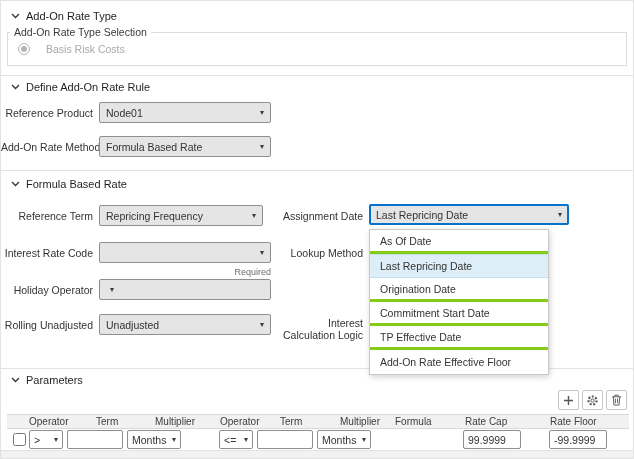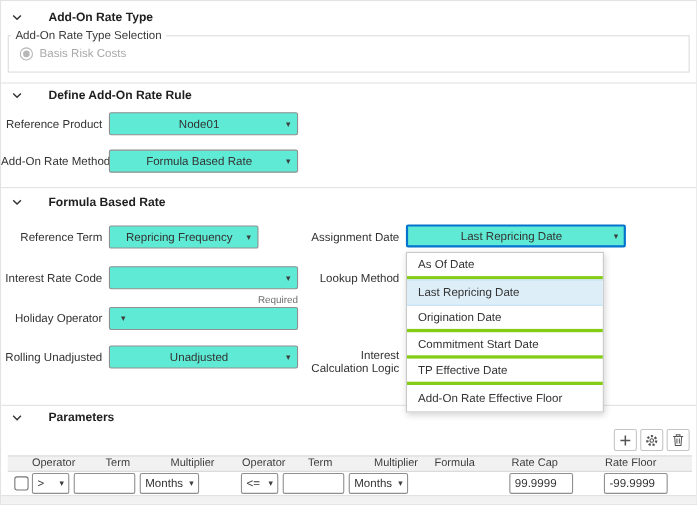--- a/index.html
+++ b/index.html
@@ -1,32 +1,32 @@
 <!DOCTYPE html>
 <html><head>
 <meta charset="utf-8">
 <style>
   * { box-sizing: border-box; margin: 0; padding: 0; }
   html,body { background:#fff; }
   body { font-family: "Liberation Sans", sans-serif; }
   .page { position:relative; width:634px; height:459px; background:#fff; overflow:hidden;
           border:1px solid #e3e3e3; font-size:10.5px; color:#333; }
-  .sec { position:absolute; display:flex; align-items:center; gap:24px; font-weight:bold;
+  .sec { position:absolute; display:flex; align-items:center; gap:6px; font-weight:normal;
          font-size:11px; color:#1f1f1f; cursor:pointer; }
   .chev { display:flex; align-items:center; }
   .divider { position:absolute; left:0; width:634px; height:0; border-top:1px solid #e2e2e2; }
   .fieldset { position:absolute; left:6px; top:31px; width:620px; height:34px; border:1px solid #dcdcdc; }
   .legend { position:absolute; top:-7px; left:2px; background:#fff; padding:0 4px; color:#3a3a3a; }
-  .radio-row { display:flex; align-items:center; gap:6px; margin:10px 0 0 10px; color:#a9a9a9; cursor:default; }
+  .radio-row { display:flex; align-items:center; gap:16px; margin:10px 0 0 10px; color:#a9a9a9; cursor:default; }
   .radio { width:12px; height:12px; border-radius:50%; border:1px solid #b7b7b7; position:relative; background:#fff; flex:0 0 auto; }
   .radio::after { content:""; position:absolute; left:2px; top:2px; right:2px; bottom:2px; border-radius:50%; background:#b7b7b7; }
   .flabel { position:absolute; left:0; width:92px; text-align:right; white-space:nowrap; color:#333; }
   .rlabel { position:absolute; left:278px; width:84px; text-align:right; color:#333; }
-  .select { position:absolute; height:21px; border:1px solid #8f8f8f; border-radius:2px; background:#5eead4;
-            display:flex; align-items:center; padding:0 6px; cursor:pointer;text-align:center; }
+  .select { position:absolute; height:21px; border:1px solid #8f8f8f; border-radius:2px; background:#e5e5e5;
+            display:flex; align-items:center; padding:0 6px; cursor:pointer; }
   .select .val { flex:1; white-space:nowrap; overflow:hidden; }
   .select .caret { font-size:8px; color:#3c3c3c; margin-left:4px; flex:0 0 auto; }
   .select.focused { border:2px solid #0572ce; padding:0 5px; }
   .required { position:absolute; font-size:9px; color:#6e6e6e; text-align:right; }
   .popup { position:absolute; left:368px; top:228px; width:180px; background:#fff;
            border:1px solid #c9c9c9; box-shadow:1px 2px 6px rgba(0,0,0,.18); z-index:5; }
   .opt { height:24px; display:flex; align-items:center; padding:0 10px; cursor:pointer;
          border-bottom:3px solid #84cc16; white-space:nowrap; }
   .opt:last-child { border-bottom:none; }
   .opt.selected { background:#ddeef8; border-top:1px solid #c3e0f1; border-bottom:1px solid #c3e0f1; }
@@ -99,21 +99,21 @@
   <div class="sec" style="left:10px;top:177px">
     <span class="chev">
       <svg width="9" height="6" viewBox="0 0 9 6">
           <polyline points="1,1 4.5,4.5 8,1" fill="none" stroke="#333" stroke-width="1.3"></polyline>
         </svg>
     </span>
     <span>Formula Based Rate</span>
   </div>
 
   <span class="flabel" style="top:209px">Reference Term</span>
-  <div class="select" style="left:98px;top:204px;width:136px">
+  <div class="select" style="left:98px;top:204px;width:164px">
     <span class="val">Repricing Frequency</span>
     <span class="caret">▾</span>
   </div>
 
   <span class="rlabel" style="top:209px">Assignment Date</span>
   <div class="select focused" style="left:368px;top:203px;width:200px">
     <span class="val">Last Repricing Date</span>
     <span class="caret">▾</span>
   </div>
 

